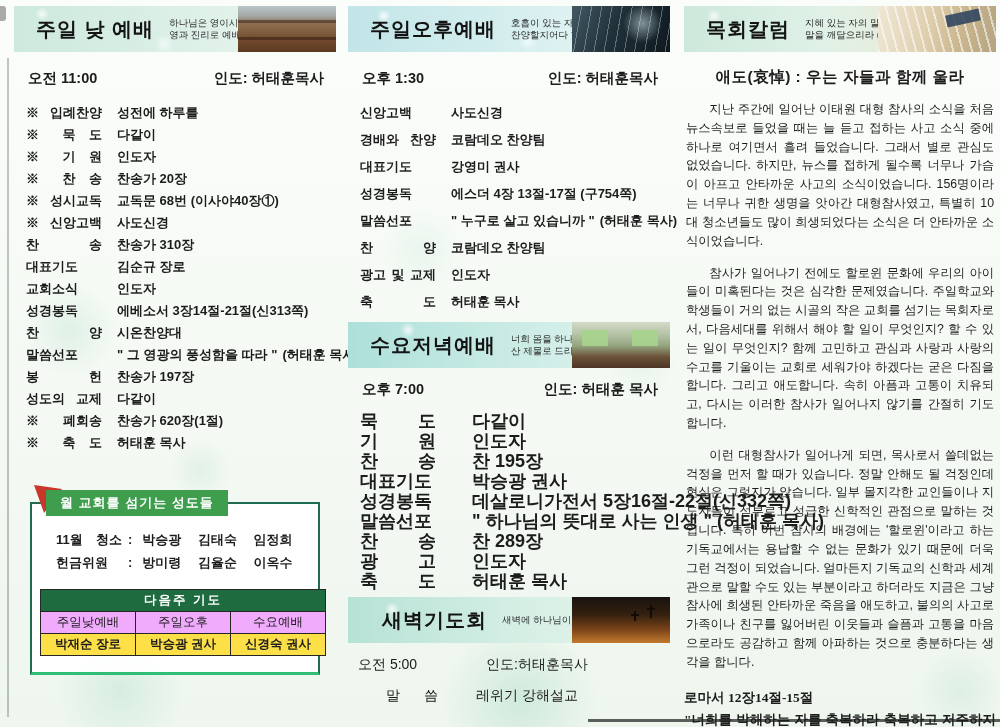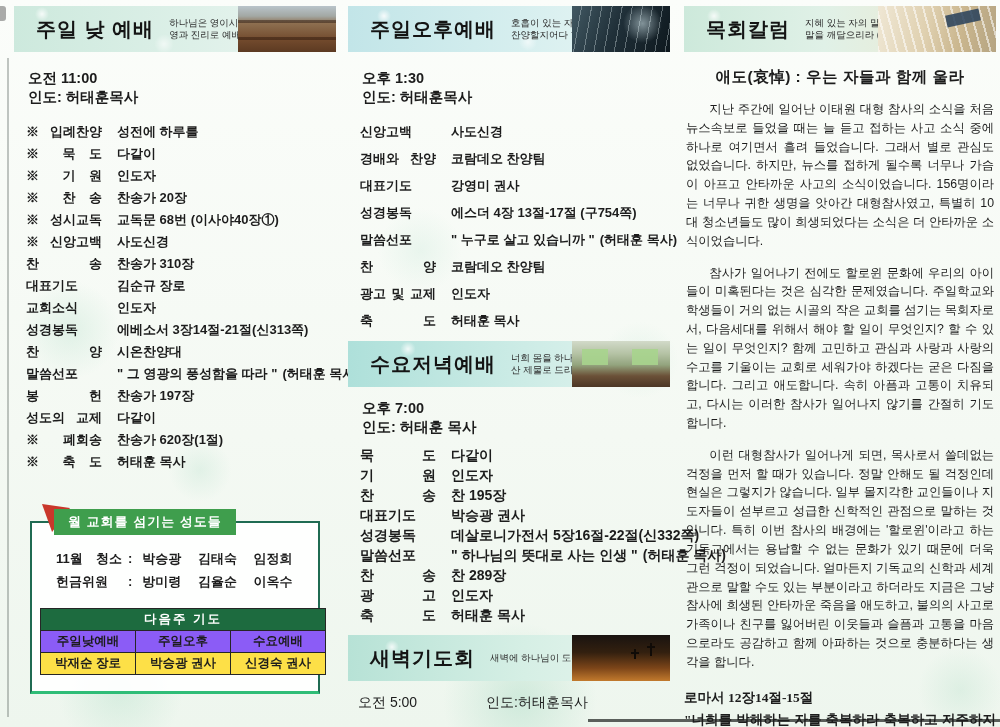--- a/index.html
+++ b/index.html
@@ -59,43 +59,43 @@
   .ph-books{width:118px;background:
       repeating-linear-gradient(75deg, rgba(255,255,255,.55) 0 2px, transparent 2px 9px),
       linear-gradient(100deg,#efe7d4 0%,#e0d1b1 40%,#cab68e 70%,#b5a482 100%);}
   .ph-books::after{content:"";position:absolute;right:16px;top:6px;width:34px;height:12px;background:#27405a;transform:rotate(-12deg);opacity:.85;}
   .cross{position:absolute;width:2px;height:13px;background:#100b07;}
   .cross::after{content:"";position:absolute;left:-3px;top:3px;width:8px;height:2px;background:#100b07;}
   .cross.c1{right:18px;top:8px;} .cross.c2{right:34px;top:14px;height:10px;}
 
   
   .timerow{display:flex;justify-content:space-between;align-items:baseline;
-    font-weight:700;font-size:14.5px;padding:0 12px 0 14px;margin-top:17px;flex-direction:column;}
+    font-weight:700;font-size:14.5px;padding:0 12px 0 14px;margin-top:17px;}
   
   .items{margin-top:16px;}
   .orow{display:flex;align-items:baseline;padding-left:12px;font-weight:600;}
   .col-left .orow{height:22px;font-size:13px;}
   .items-aft .orow{height:27px;font-size:13px;}
-  .items-wed .orow{height:20px;font-size:14px;}
+  .items-wed .orow{height:20px;font-size:18px;gap:21px;}
   .lbl{display:inline-block;width:76px;text-align-last:justify;white-space:nowrap;flex:none;}
   .val{margin-left:15px;white-space:nowrap;}
   .q{margin-right:5px;font-weight:800;} .q:empty,.by:empty,.plain:empty{display:none;}
 
   
   .servants-wrap{position:relative;margin:46px 16px 0 16px;border:2.5px solid #1f6b52;border-bottom:3px solid #2fbd77;background:rgba(255,255,255,.92);padding:24px 8px 12px;}
-  .banner{position:absolute;top:-14px;left:22px;}
+  .banner{position:absolute;top:-14px;left:14px;}
   .flag-icon{position:absolute;left:-12px;top:-5px;width:28px;height:28px;background:#c9372b;clip-path:polygon(0 0,100% 14%,36% 100%);}
   .banner-label{position:relative;display:inline-block;background:#3f9e4d;color:#fff;font-weight:700;font-size:13px;padding:4px 14px;letter-spacing:1px;white-space:nowrap;}
   .name-row{display:flex;align-items:baseline;font-weight:700;font-size:13px;line-height:23px;padding-left:16px;}
   .nlabel{display:inline-block;width:66px;text-align-last:justify;flex:none;}
   .ncolon{margin:0 10px 0 6px;} .nnames{white-space:pre;}
   table.prayer{border-collapse:collapse;margin:15px auto 4px;font-size:12.5px;}
   table.prayer th,table.prayer td{border:1.5px solid #262626;text-align:center;height:21px;padding:0 6px;white-space:nowrap;margin-left:19px;}
   .pr-title th{background:#1d6b3f;color:#fff;font-weight:700;letter-spacing:2px;}
-  .pr-head td{background:#8b5cf6;font-weight:700;}
+  .pr-head td{background:#f0abfc;font-weight:400;}
   .pr-vals td{background:#fde047;font-weight:600;min-width:82px;}
 
   
   .dawn-row{display:flex;align-items:baseline;font-weight:400;font-size:14px;margin-top:13px;}
   .dawn-a{width:118px;padding-left:10px;flex:none;}
   .dawn-b{padding-left:10px;}
   .dawn-lbl{display:inline-block;width:52px;margin-left:38px;text-align-last:justify;flex:none;}
 
   
   .colm-title{text-align:center;font-weight:800;font-size:15.5px;margin-top:15px;letter-spacing:.5px;}
@@ -359,21 +359,21 @@
           <span class="lbl">광 고</span>
           <span class="val"><span class="plain">인도자</span></span>
         </div>
 
         <div class="orow">
           <span class="lbl">축 도</span>
           <span class="val"><span class="plain">허태훈 목사</span></span>
         </div>
       </div>
 
-    <header class="band band-dawn" style="margin-top:8px;">
+    <header class="band band-dawn" style="margin-top:8px;padding-left:12px;">
       <div class="band-title">새벽기도회</div>
       <div class="band-verse">
         <div>새벽에 하나님이 도우시리라(시편46:5)</div>
       </div>
       <div class="photo ph-dawn">
         <span class="cross c1"></span>
         <span class="cross c2"></span>
       </div>
     </header>
     <div class="dawn-row">

